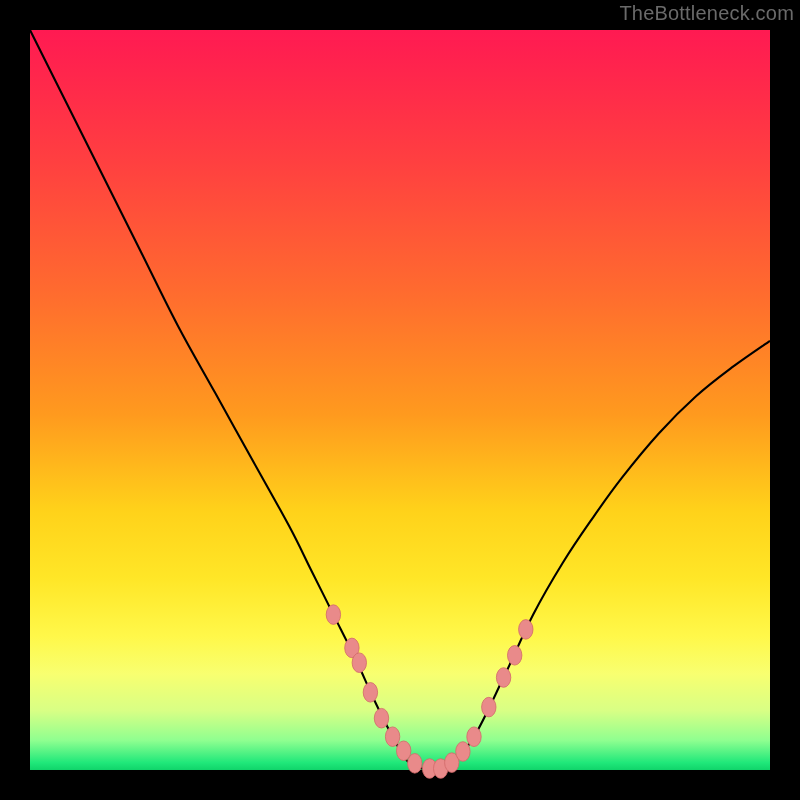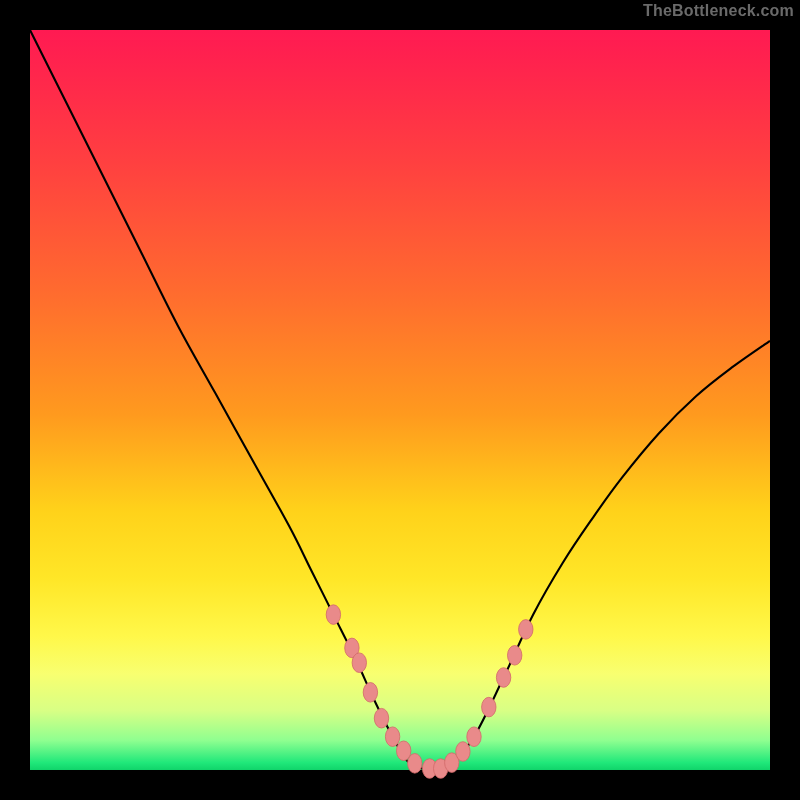--- a/index.html
+++ b/index.html
@@ -45,22 +45,22 @@
     left: 0;
     top: 0;
     width: 740px;
     height: 740px;
     overflow: visible;
   }
   .watermark {
     position: absolute;
     top: 2px;
     right: 6px;
-    font-size: 16px;
-    font-weight: 700;
+    font-size: 20px;
+    font-weight: 400;
     color: #6a6a6a;
     letter-spacing: 0.2px;
     user-select: none;
   }
 </style>
 </head>
 <body>
 
 <div class="frame">
   <div class="plot">

